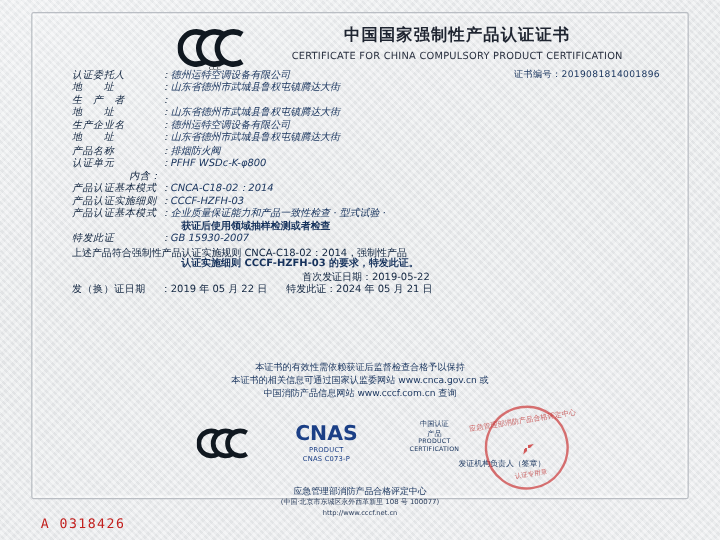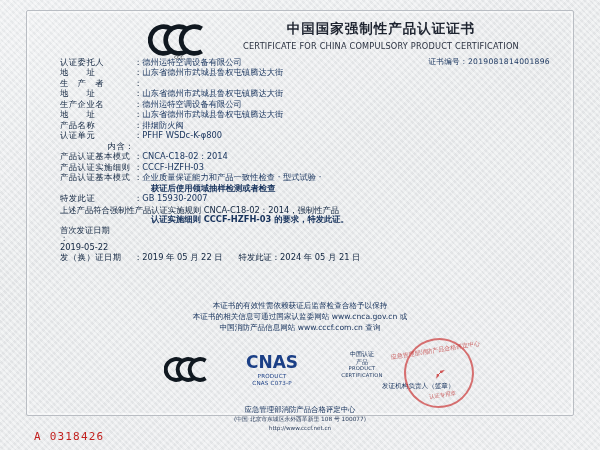--- a/index.html
+++ b/index.html
@@ -47,21 +47,21 @@
   }
   .title-en{
     font-size:8.2px;letter-spacing:0.2px;color:#2a3140;margin-top:3px;
   }
 
   
   .body{
     position:absolute;left:60px;top:58px;width:490px;
     font-size:8.3px;color:#10243f;line-height:1.0;
   }
-  .row{display:flex;align-items:center;margin-bottom:2.2px;}
+  .row{display:flex;align-items:center;margin-bottom:2.2px;font-style:italic;}
   .lbl{
     width:74px;flex:0 0 74px;
     letter-spacing:0.5px;
     color:#10243f;
   }
   .colon{flex:0 0 7px;}
   .val{flex:1;color:#16325c;}
   .sub{margin-left:91px;color:#16325c;font-weight:bold;}
   .cert-no{
     position:absolute;right:0;top:0;font-size:7.6px;color:#16325c;letter-spacing:0.3px;
@@ -228,21 +228,21 @@
     <div class="row" style="margin-top:2px;">
       <div class="lbl">特发此证</div>
       <div class="colon">：</div>
       <div class="val">GB 15930-2007</div>
     </div>
 
     <div style="margin-top:4px;">上述产品符合强制性产品认证实施规则 CNCA-C18-02：2014，强制性产品</div>
     <div class="sub">认证实施细则 CCCF-HZFH-03 的要求，特发此证。</div>
 
     <div class="dates">
-      <div class="date-row" style="justify-content:center;flex-direction:column;">
+      <div class="date-row" style="justify-content:center;">
         <span>首次发证日期</span>
         <span>：</span>
         <span>2019-05-22</span>
       </div>
       <div class="date-row">
         <span class="lbl">发（换）证日期</span>
         <span class="colon">：</span>
         <span>2019 年 05 月 22 日</span>
         <span style="margin-left:16px;">特发此证</span>
         <span>：</span>

